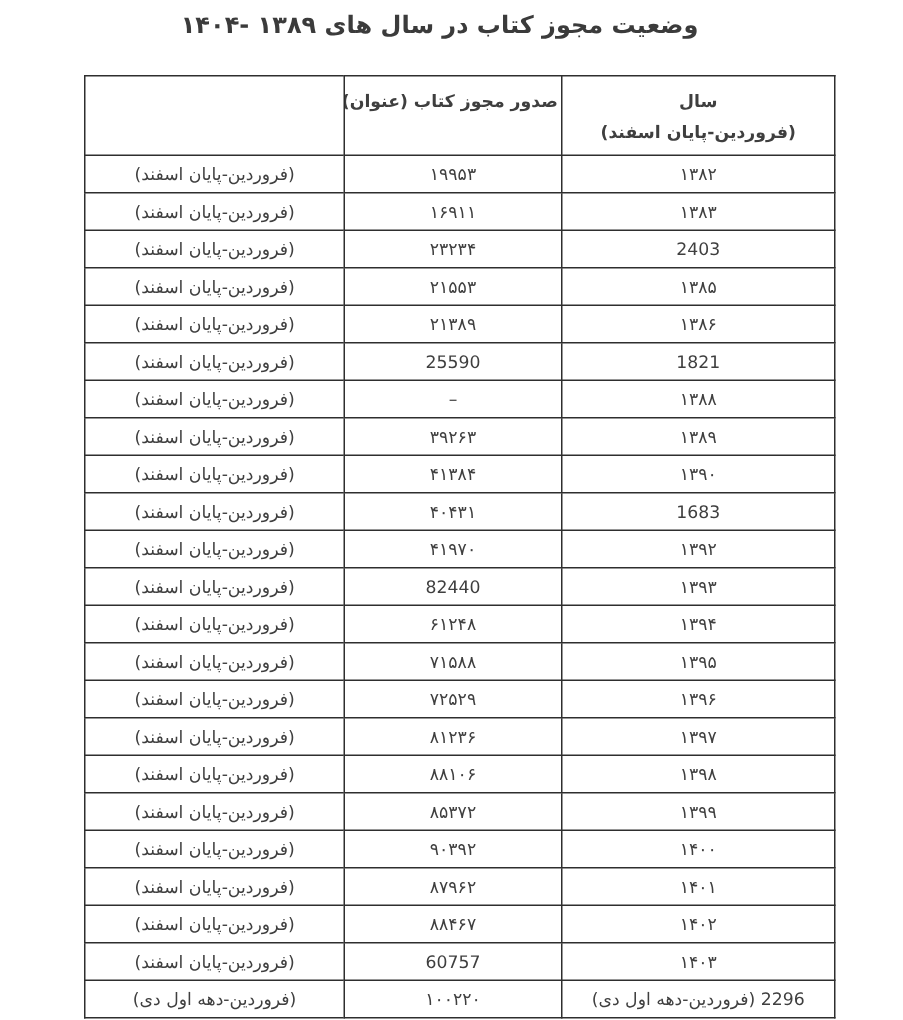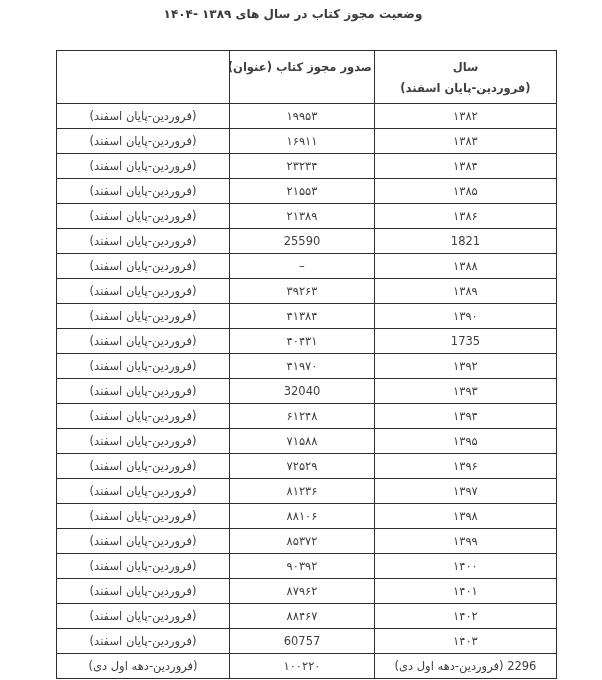--- a/index.html
+++ b/index.html
@@ -15,21 +15,21 @@
     color: #3f3f3f;
     overflow: hidden;
   }
   .page-title {
     position: absolute;
     top: 7px;
     left: 0;
     right: 16px;
     text-align: center;
     direction: rtl;
-    font-size: 12px;
+    font-size: 16px;
     font-weight: bold;
     color: #3b3b3b;
   }
   table.permit-table {
     position: absolute;
     top: 50px;
     left: 56px;
     width: 501px;
     border-collapse: collapse;
     table-layout: fixed;
@@ -87,21 +87,21 @@
         <td>۱۳۸۲</td>
         <td>۱۹۹۵۳</td>
         <td>(فروردین-پایان اسفند)</td>
       </tr>
       <tr>
         <td>۱۳۸۳</td>
         <td>۱۶۹۱۱</td>
         <td>(فروردین-پایان اسفند)</td>
       </tr>
       <tr>
-        <td>۱۳۸۴</td>
+        <td>2403</td>
         <td>۲۳۲۳۴</td>
         <td>(فروردین-پایان اسفند)</td>
       </tr>
       <tr>
         <td>۱۳۸۵</td>
         <td>۲۱۵۵۳</td>
         <td>(فروردین-پایان اسفند)</td>
       </tr>
       <tr>
         <td>۱۳۸۶</td>
@@ -122,32 +122,32 @@
         <td>۱۳۸۹</td>
         <td>۳۹۲۶۳</td>
         <td>(فروردین-پایان اسفند)</td>
       </tr>
       <tr>
         <td>۱۳۹۰</td>
         <td>۴۱۳۸۴</td>
         <td>(فروردین-پایان اسفند)</td>
       </tr>
       <tr>
-        <td>1735</td>
+        <td>1683</td>
         <td>۴۰۴۳۱</td>
         <td>(فروردین-پایان اسفند)</td>
       </tr>
       <tr>
         <td>۱۳۹۲</td>
         <td>۴۱۹۷۰</td>
         <td>(فروردین-پایان اسفند)</td>
       </tr>
       <tr>
         <td>۱۳۹۳</td>
-        <td>32040</td>
+        <td>82440</td>
         <td>(فروردین-پایان اسفند)</td>
       </tr>
       <tr>
         <td>۱۳۹۴</td>
         <td>۶۱۲۴۸</td>
         <td>(فروردین-پایان اسفند)</td>
       </tr>
       <tr>
         <td>۱۳۹۵</td>
         <td>۷۱۵۸۸</td>

